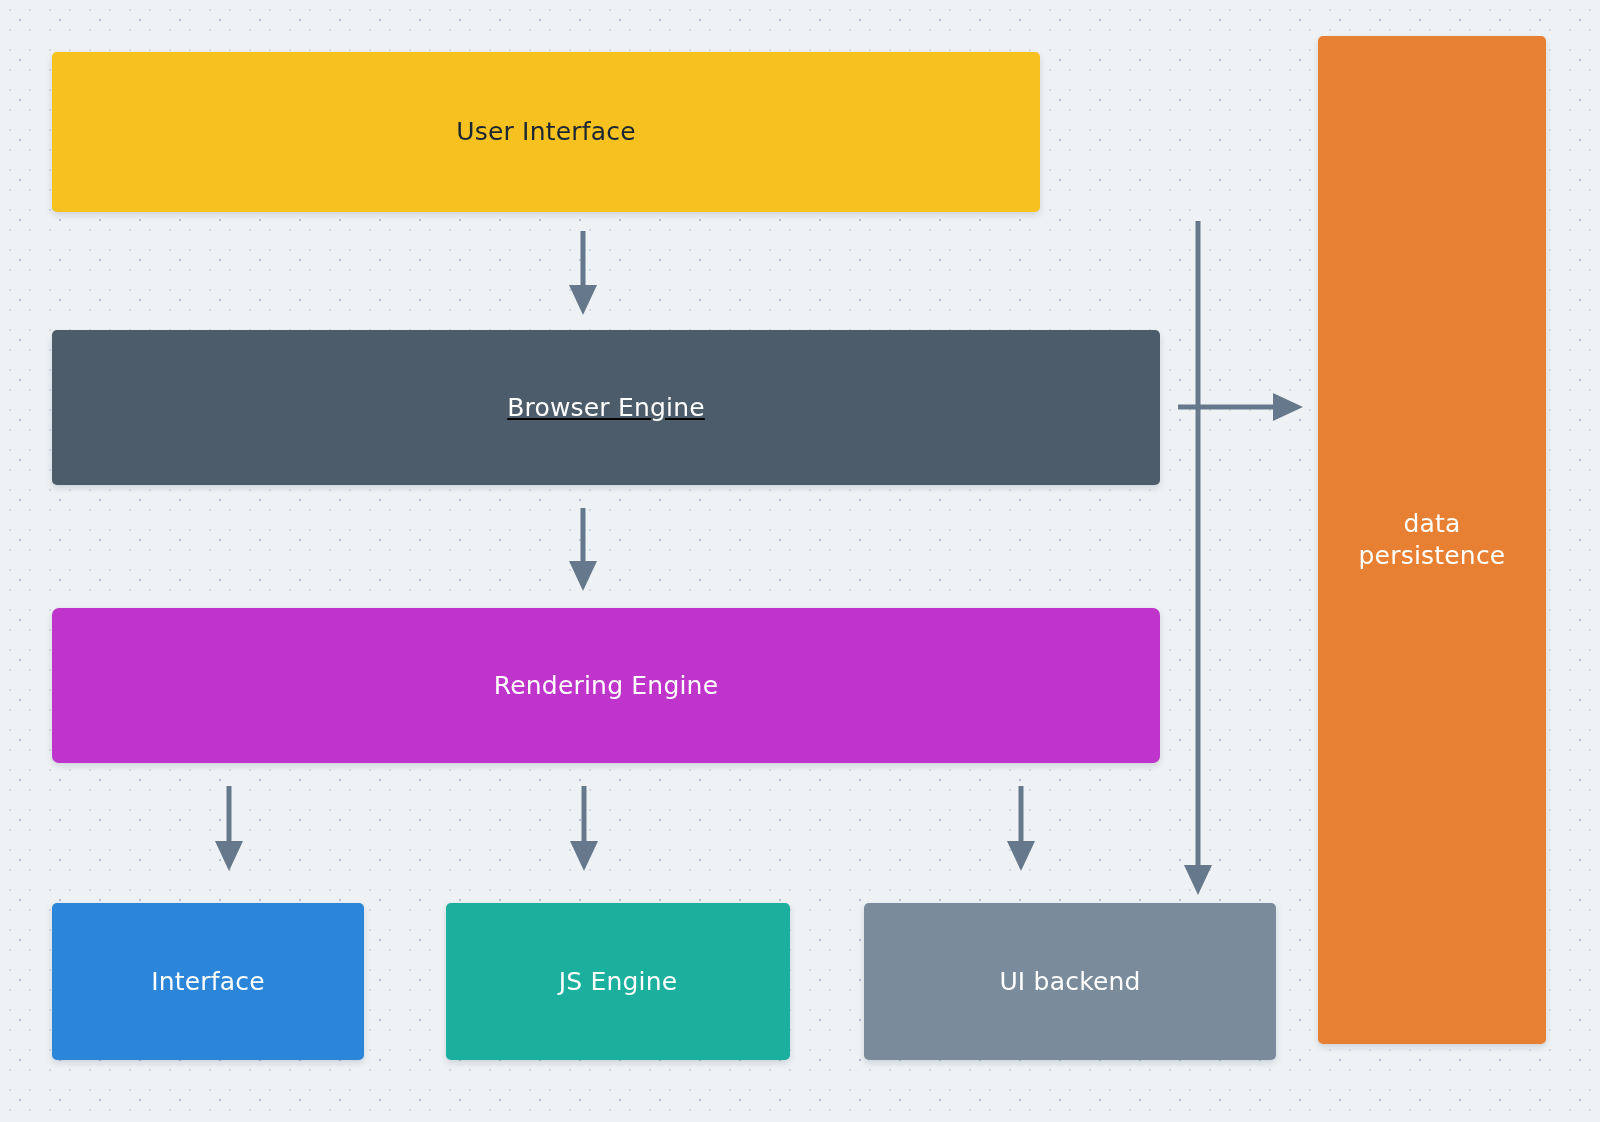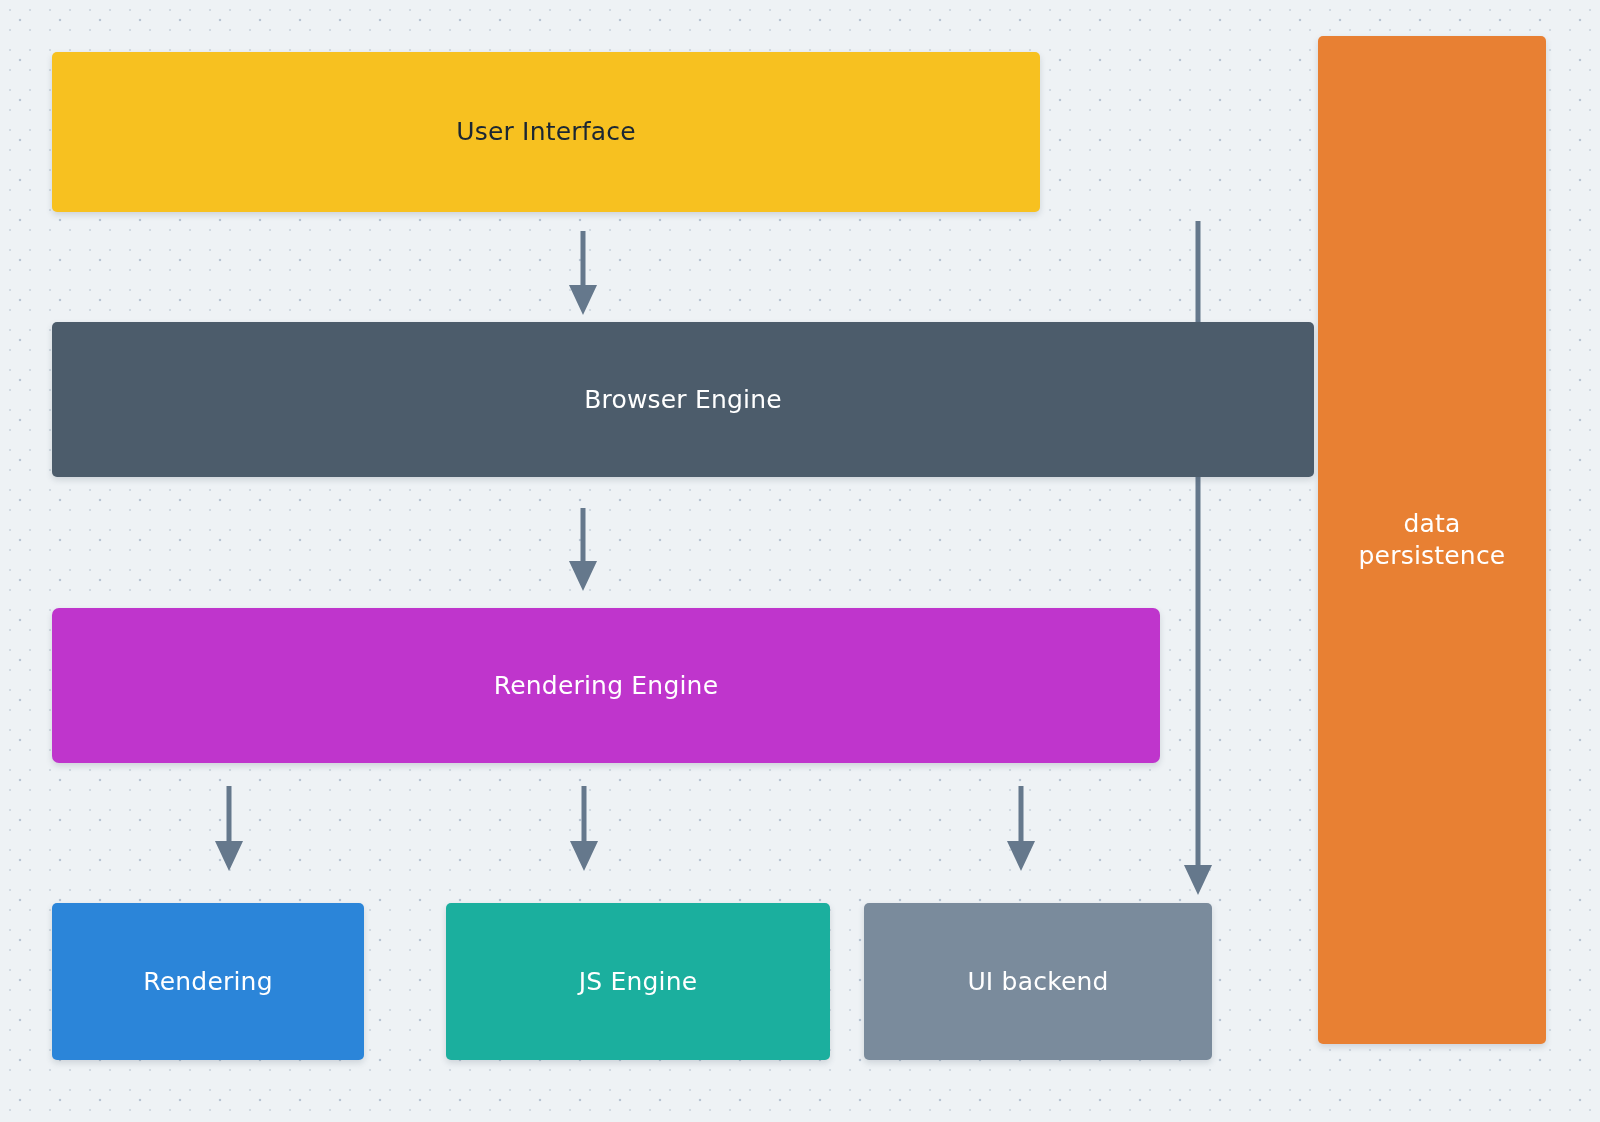--- a/index.html
+++ b/index.html
@@ -76,37 +76,37 @@
 
     <line x1="1198" y1="221" x2="1198" y2="880" stroke="#65788c" stroke-width="5" marker-end="url(#arrowhead)"></line>
 
     <line x1="1178" y1="407" x2="1288" y2="407" stroke="#65788c" stroke-width="5" marker-end="url(#arrowhead)"></line>
   </svg>
 
   <div class="node" style="left:52px; top:52px; width:988px; height:160px; background:#f7c120;">
     <span class="node-label label-dark">User Interface</span>
   </div>
 
-  <div class="node" style="left:52px; top:322px; width:1262px; height:155px; background:#4c5c6b;">
+  <div class="node" style="left:52px; top:330px; width:1108px; height:155px; background:#4c5c6b;text-decoration:underline;">
     <span class="node-label label-light">Browser Engine</span>
   </div>
 
   <div class="node" style="left:52px; top:608px; width:1108px; height:155px; background:#bf35cc;border-radius:7px;">
     <span class="node-label label-light">Rendering Engine</span>
   </div>
 
   <div class="node" style="left:52px; top:903px; width:312px; height:157px; background:#2b85d9;">
-    <span class="node-label label-light">Rendering</span>
+    <span class="node-label label-light">Interface</span>
   </div>
 
-  <div class="node" style="left:446px; top:903px; width:384px; height:157px; background:#1baf9e;">
+  <div class="node" style="left:446px; top:903px; width:344px; height:157px; background:#1baf9e;">
     <span class="node-label label-light">JS Engine</span>
   </div>
 
-  <div class="node" style="left:864px; top:903px; width:348px; height:157px; background:#7a8b9c;">
+  <div class="node" style="left:864px; top:903px; width:412px; height:157px; background:#7a8b9c;">
     <span class="node-label label-light">UI backend</span>
   </div>
 
   <div class="node" style="left:1318px; top:36px; width:228px; height:1008px; background:#e88033;">
     <span class="node-label label-light">data
 persistence</span>
   </div>
 
 </div>
 

